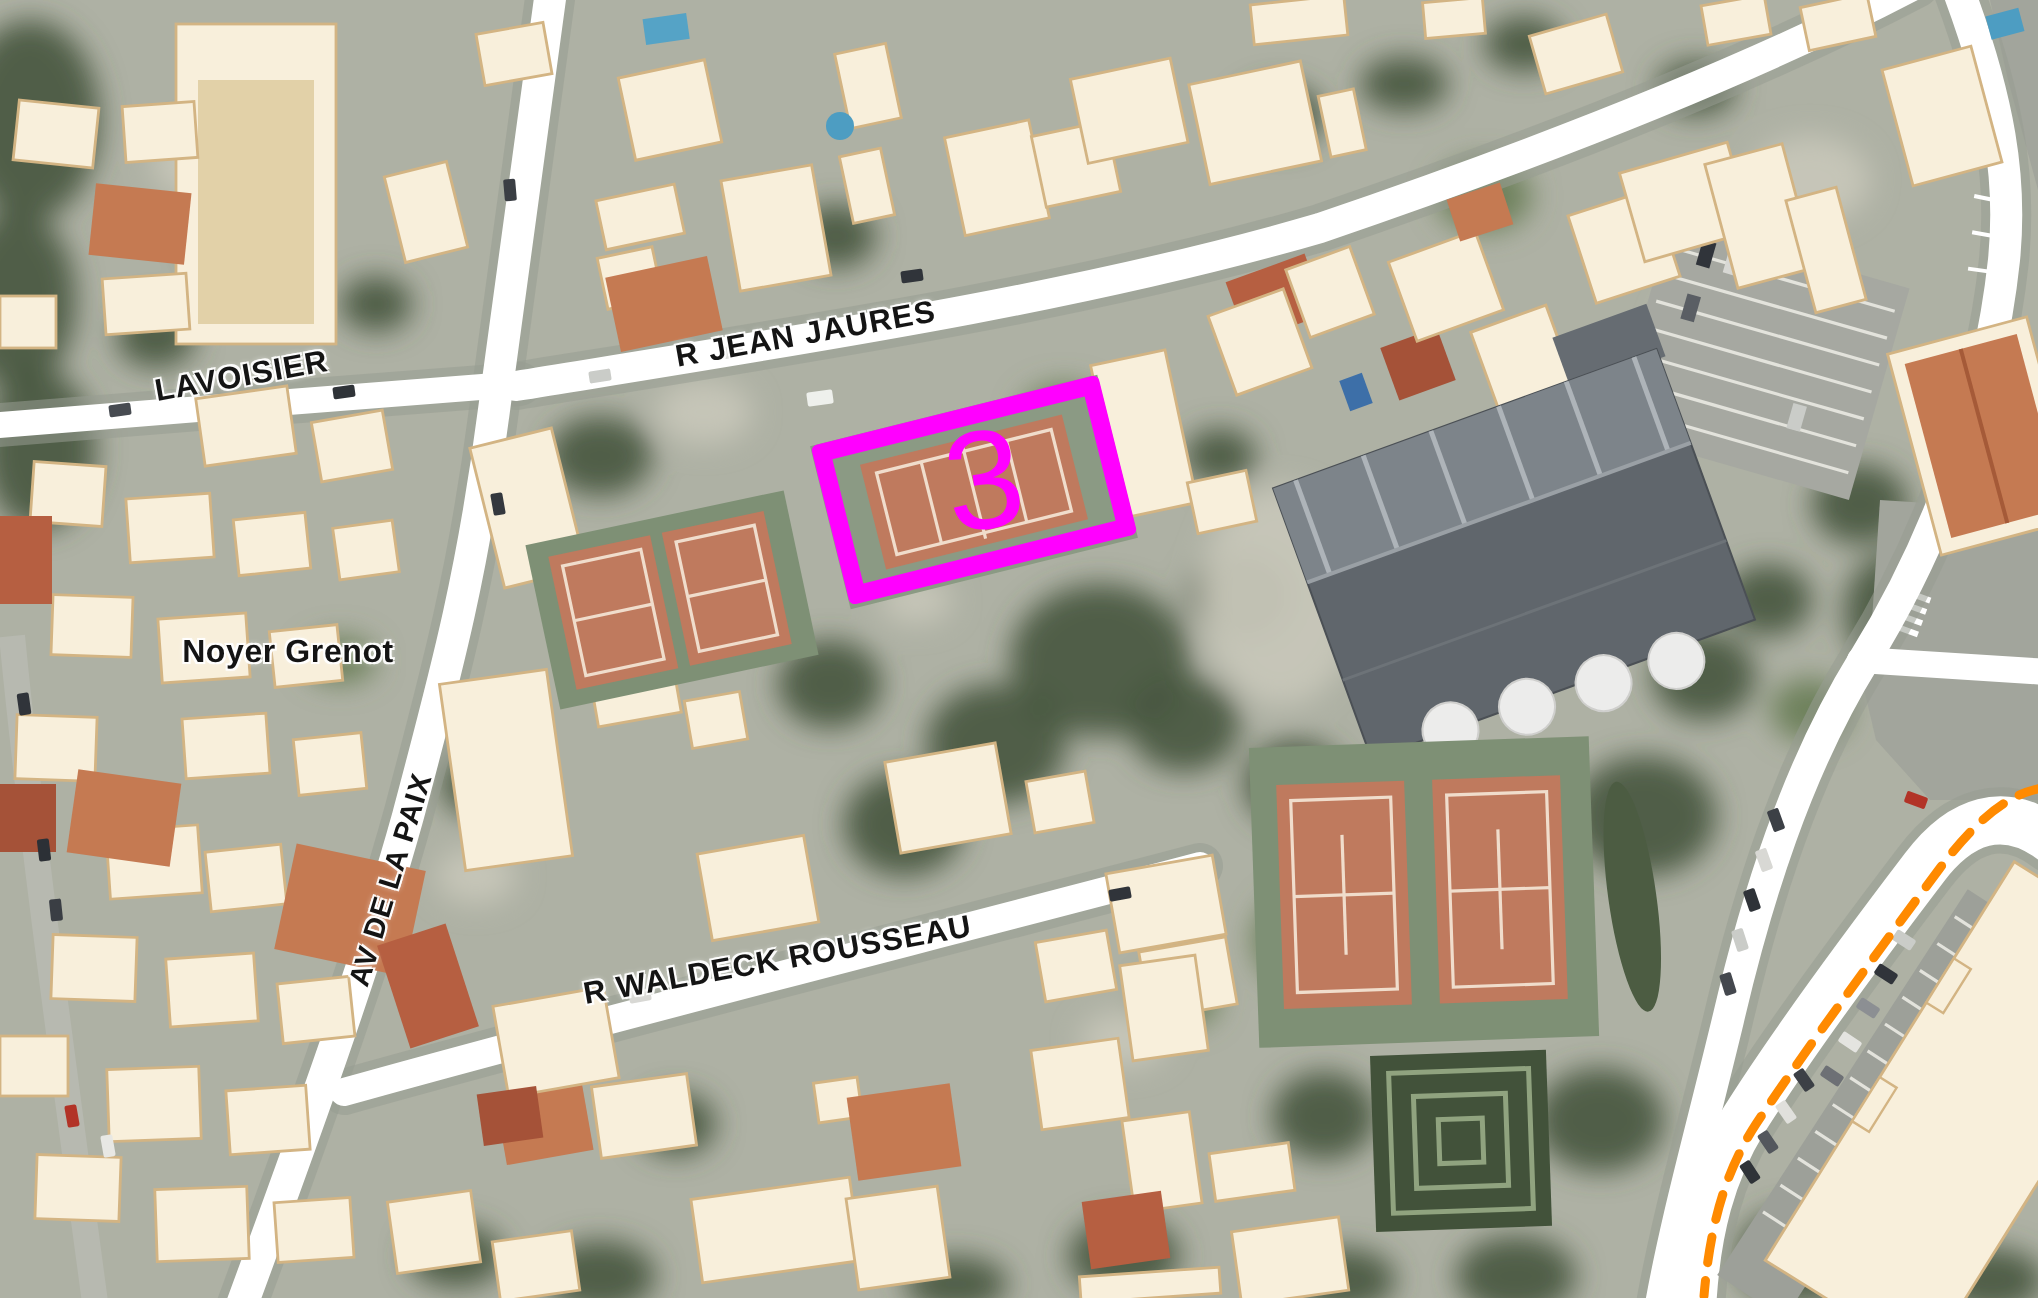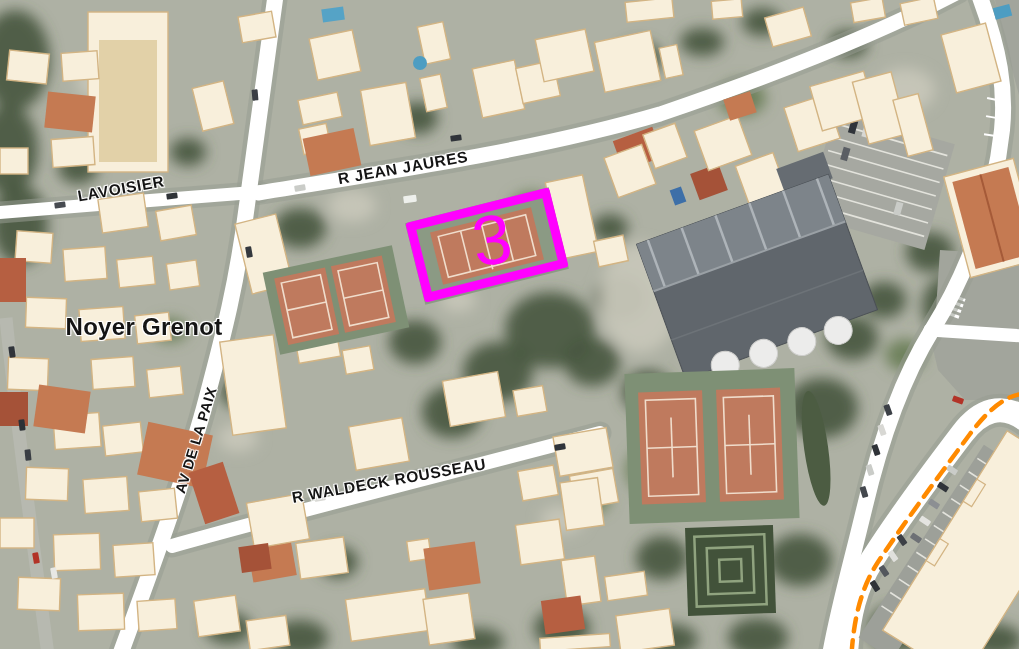--- a/index.html
+++ b/index.html
@@ -21,21 +21,21 @@
   .pave{fill:#a2a59c;}
   .pline{stroke:#e3e3dc;stroke-width:1.6;}
 
   
   .lbl{position:absolute;transform-origin:center;white-space:nowrap;
        color:var(--label,#141414);font-weight:700;letter-spacing:.6px;
        text-shadow:-1px -1px 0 rgba(255,255,255,.92),1px -1px 0 rgba(255,255,255,.92),
                    -1px 1px 0 rgba(255,255,255,.92),1px 1px 0 rgba(255,255,255,.92),
                    0 0 3px rgba(255,255,255,.95);}
   .street{font-size:15.5px;}
-  .locality{font-size:24px;letter-spacing:.3px;}
+  .locality{font-size:16px;letter-spacing:.3px;}
 
   
   .hl{position:absolute;left:413px;top:204px;width:130px;height:64px;
       border:9px solid var(--highlight,#ff00ff);border-radius:3px;
       transform:rotate(-14deg);}
   .hlnum{position:absolute;left:462px;top:200px;width:60px;height:80px;
          font-size:70px;line-height:80px;text-align:center;font-weight:400;
          color:var(--highlight,#ff00ff);transform:rotate(-8deg);}
 </style>
 </head>

